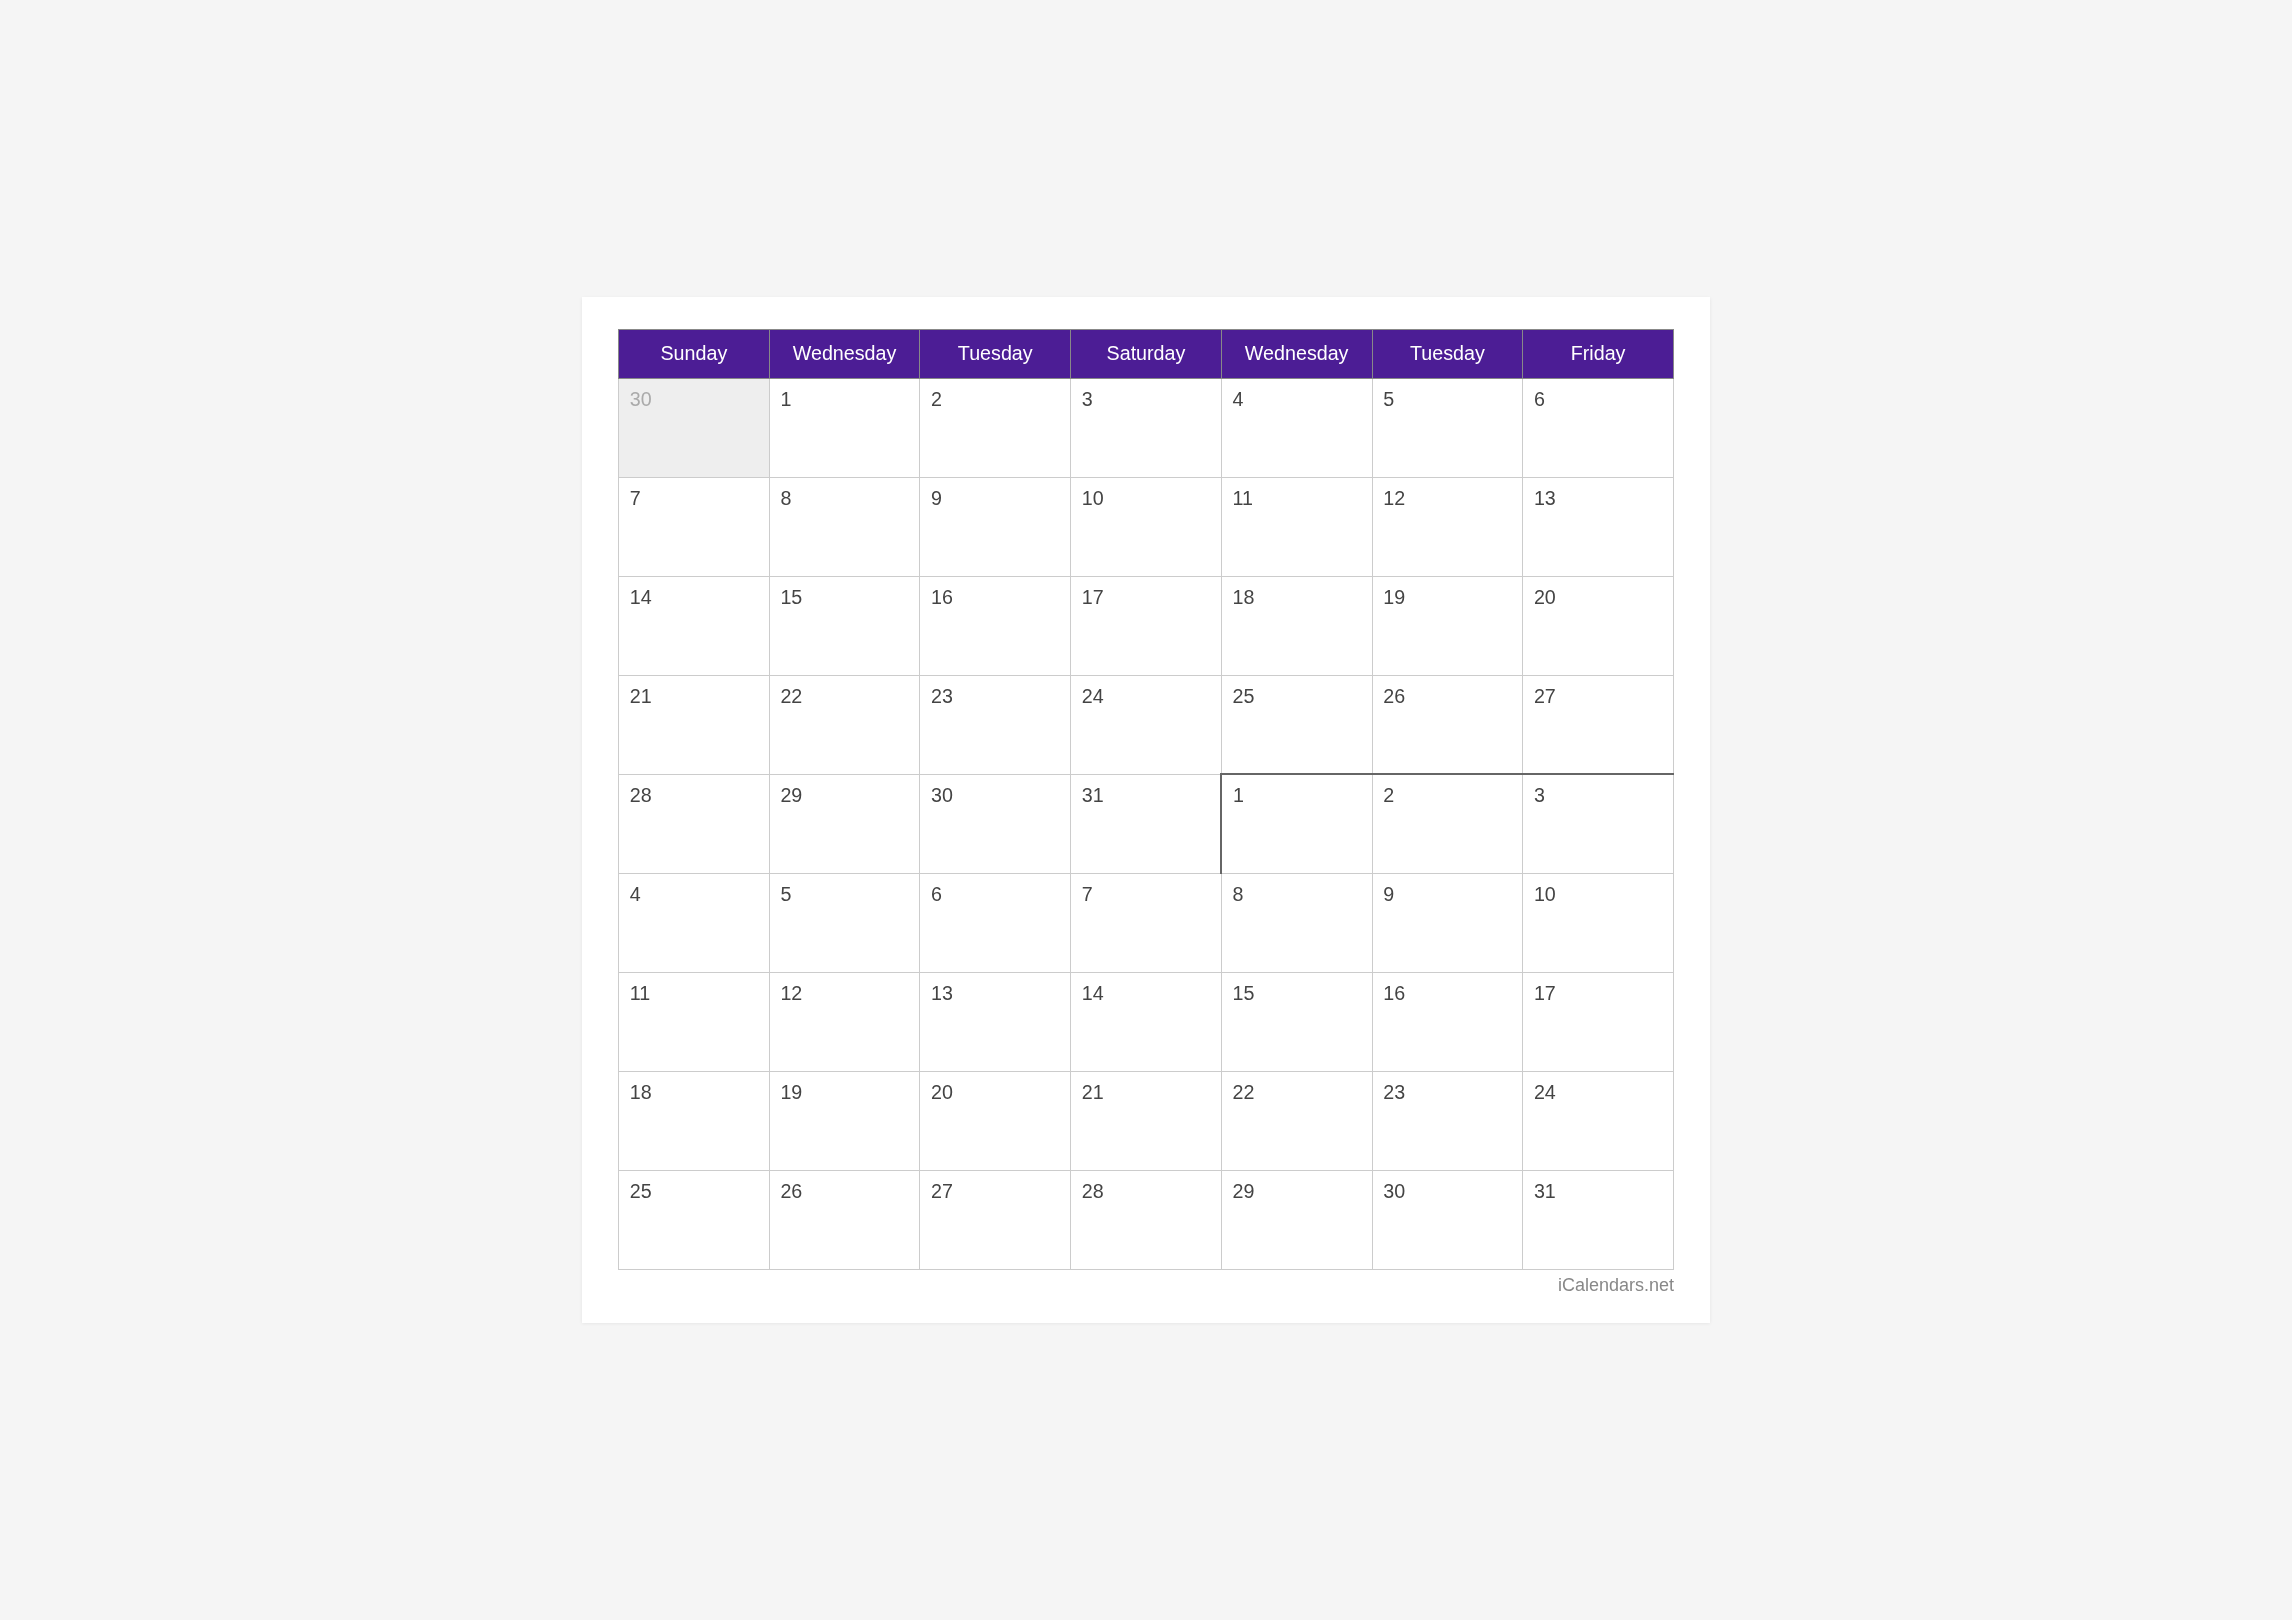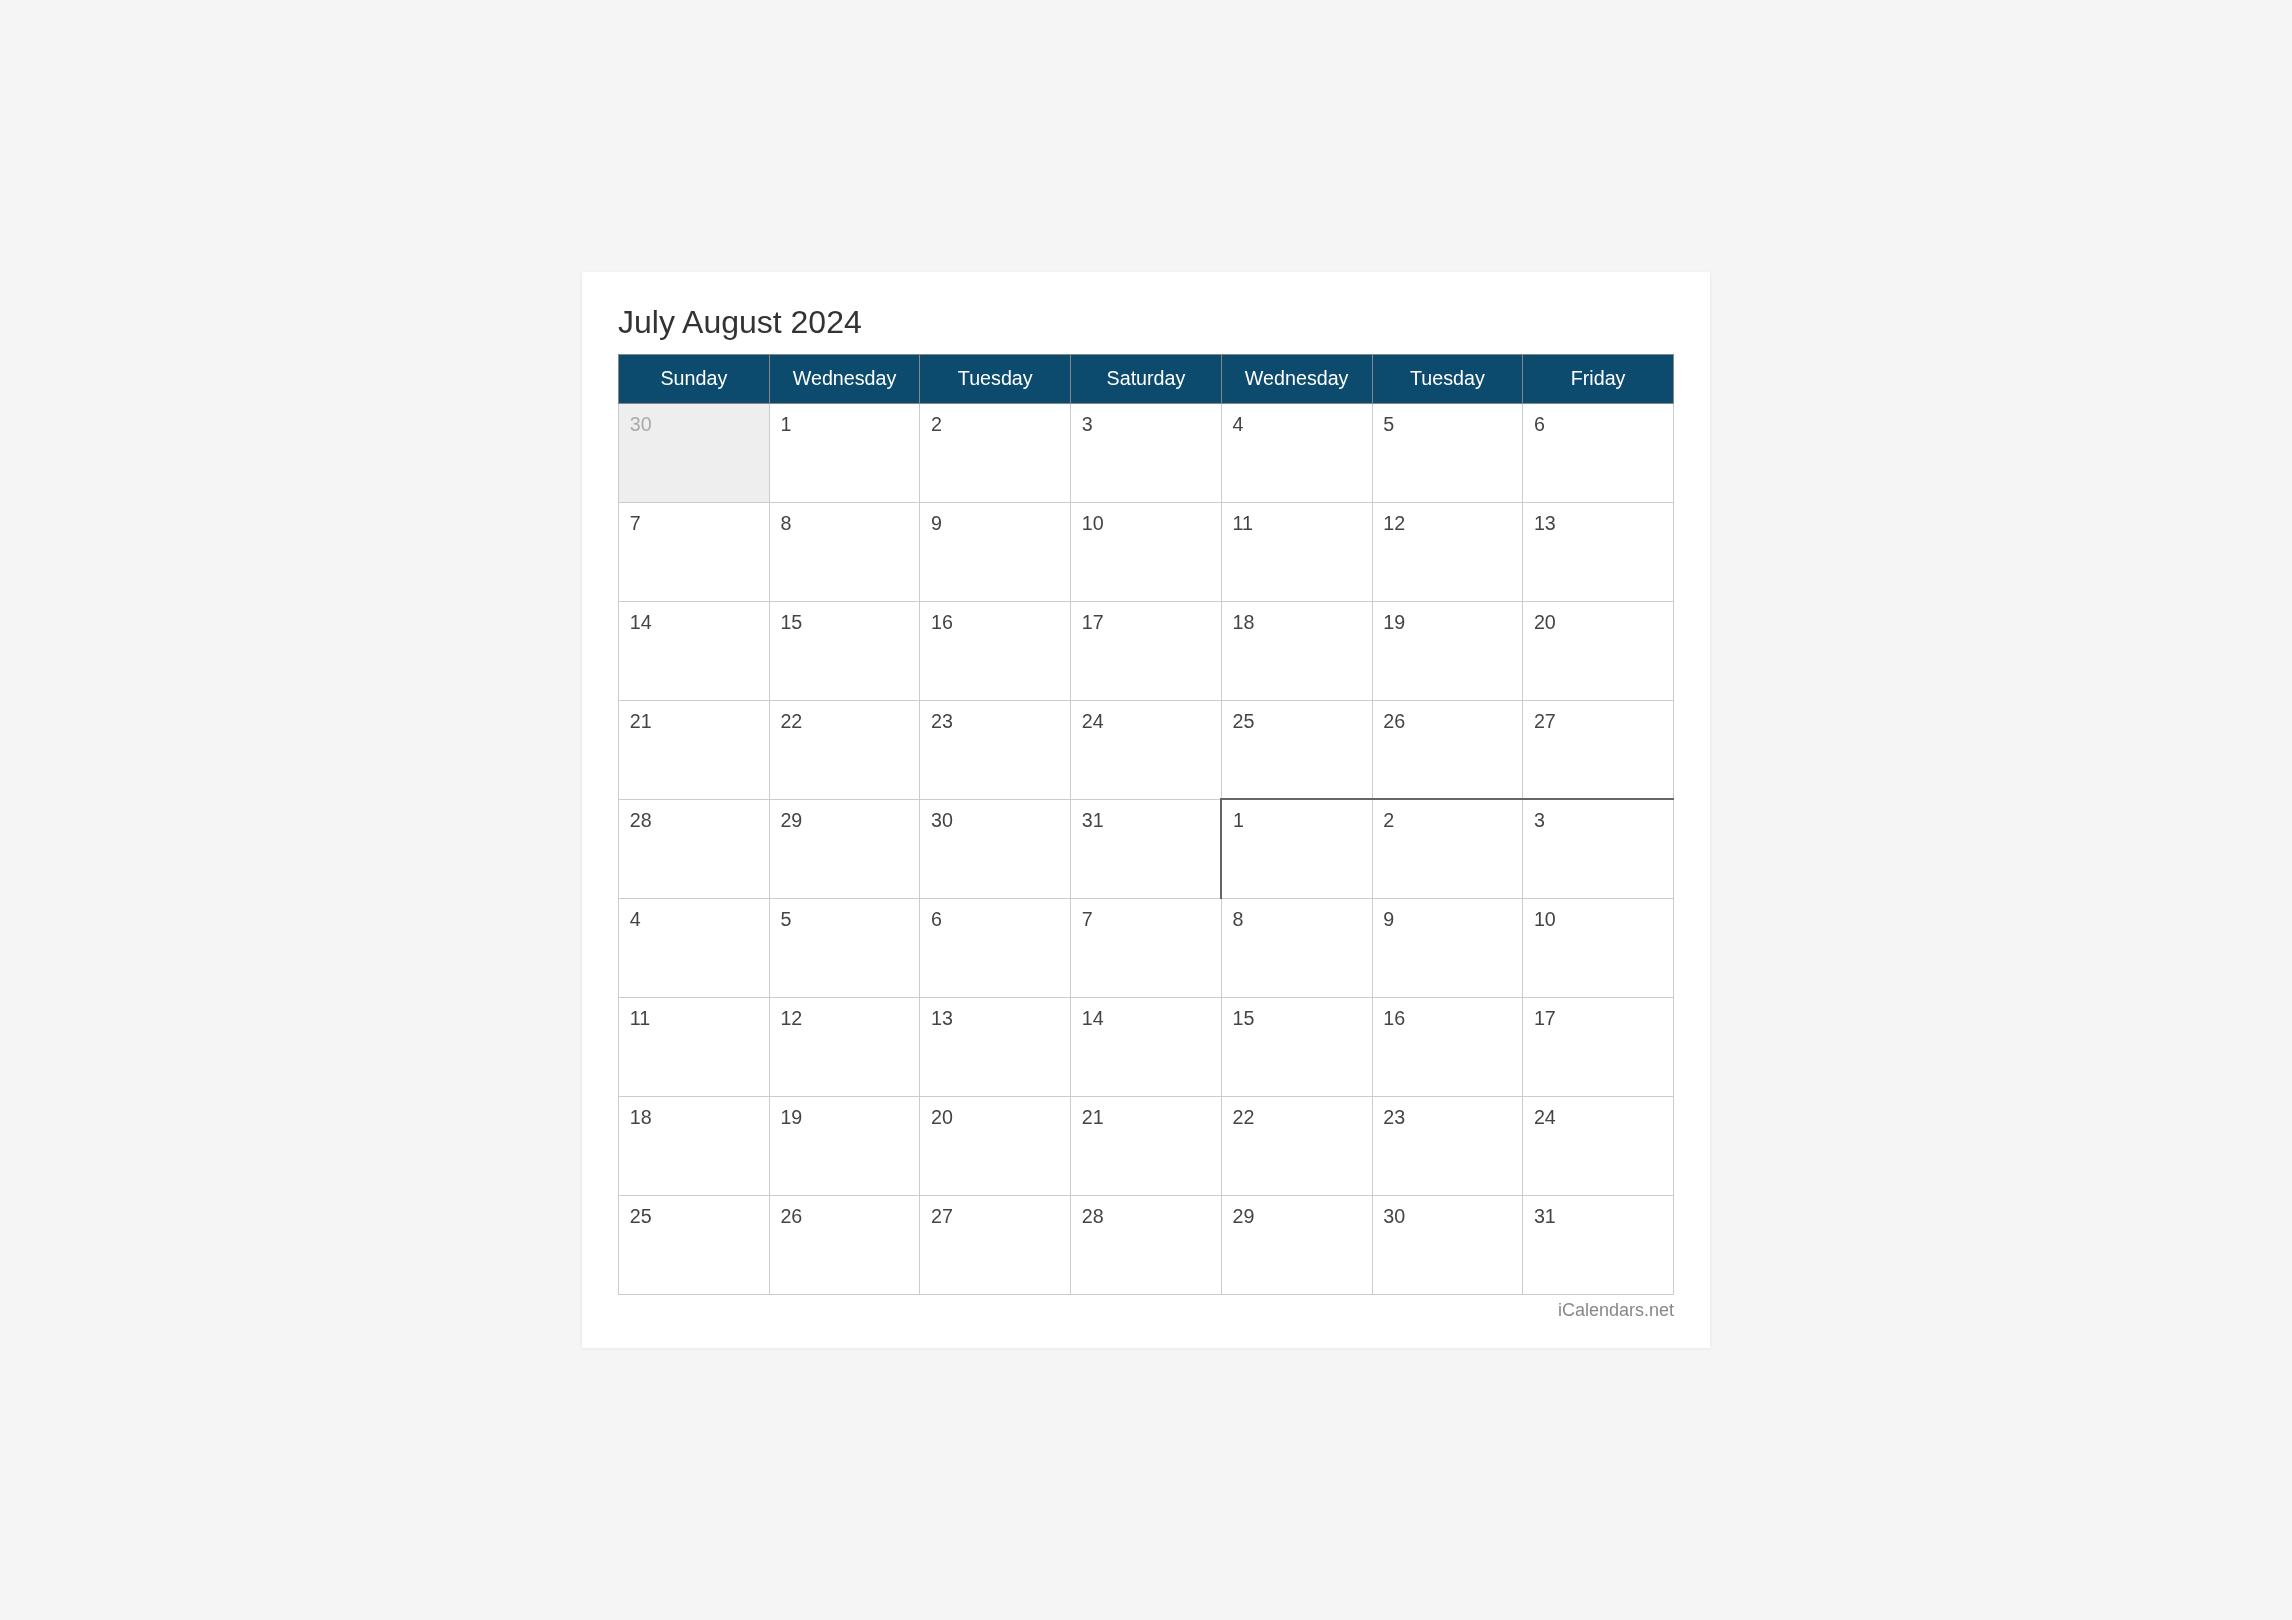--- a/index.html
+++ b/index.html
@@ -32,21 +32,21 @@
       margin-bottom: 12.5px;
     }
 
     .calendar-table {
       width: 100%;
       border-collapse: collapse;
       border: 1.3px solid #aaaaaa;
     }
 
     .calendar-table thead tr th {
-      background: #0c4a6e;
+      background: #4c1d95;
       color: #ffffff;
       font-size: 19.7px;
       font-weight: 400;
       text-align: center;
       padding: 12.5px 7.2px;
       border: 0.9px solid #888888;
       margin-left: 28px;
     }
 
     .calendar-table tbody tr td {
@@ -76,21 +76,20 @@
       text-align: right;
       font-size: 18px;
       color: #888888;
       margin-top: 5.4px;
     }
   </style>
 </head>
 <body>
 
 <div class="calendar-container">
-  <h1 class="calendar-title">July August 2024</h1>
   <table class="calendar-table">
     <thead>
       <tr>
           <th>Sunday</th>
           <th>Wednesday</th>
           <th>Tuesday</th>
           <th>Saturday</th>
           <th>Wednesday</th>
           <th>Tuesday</th>
           <th>Friday</th>

